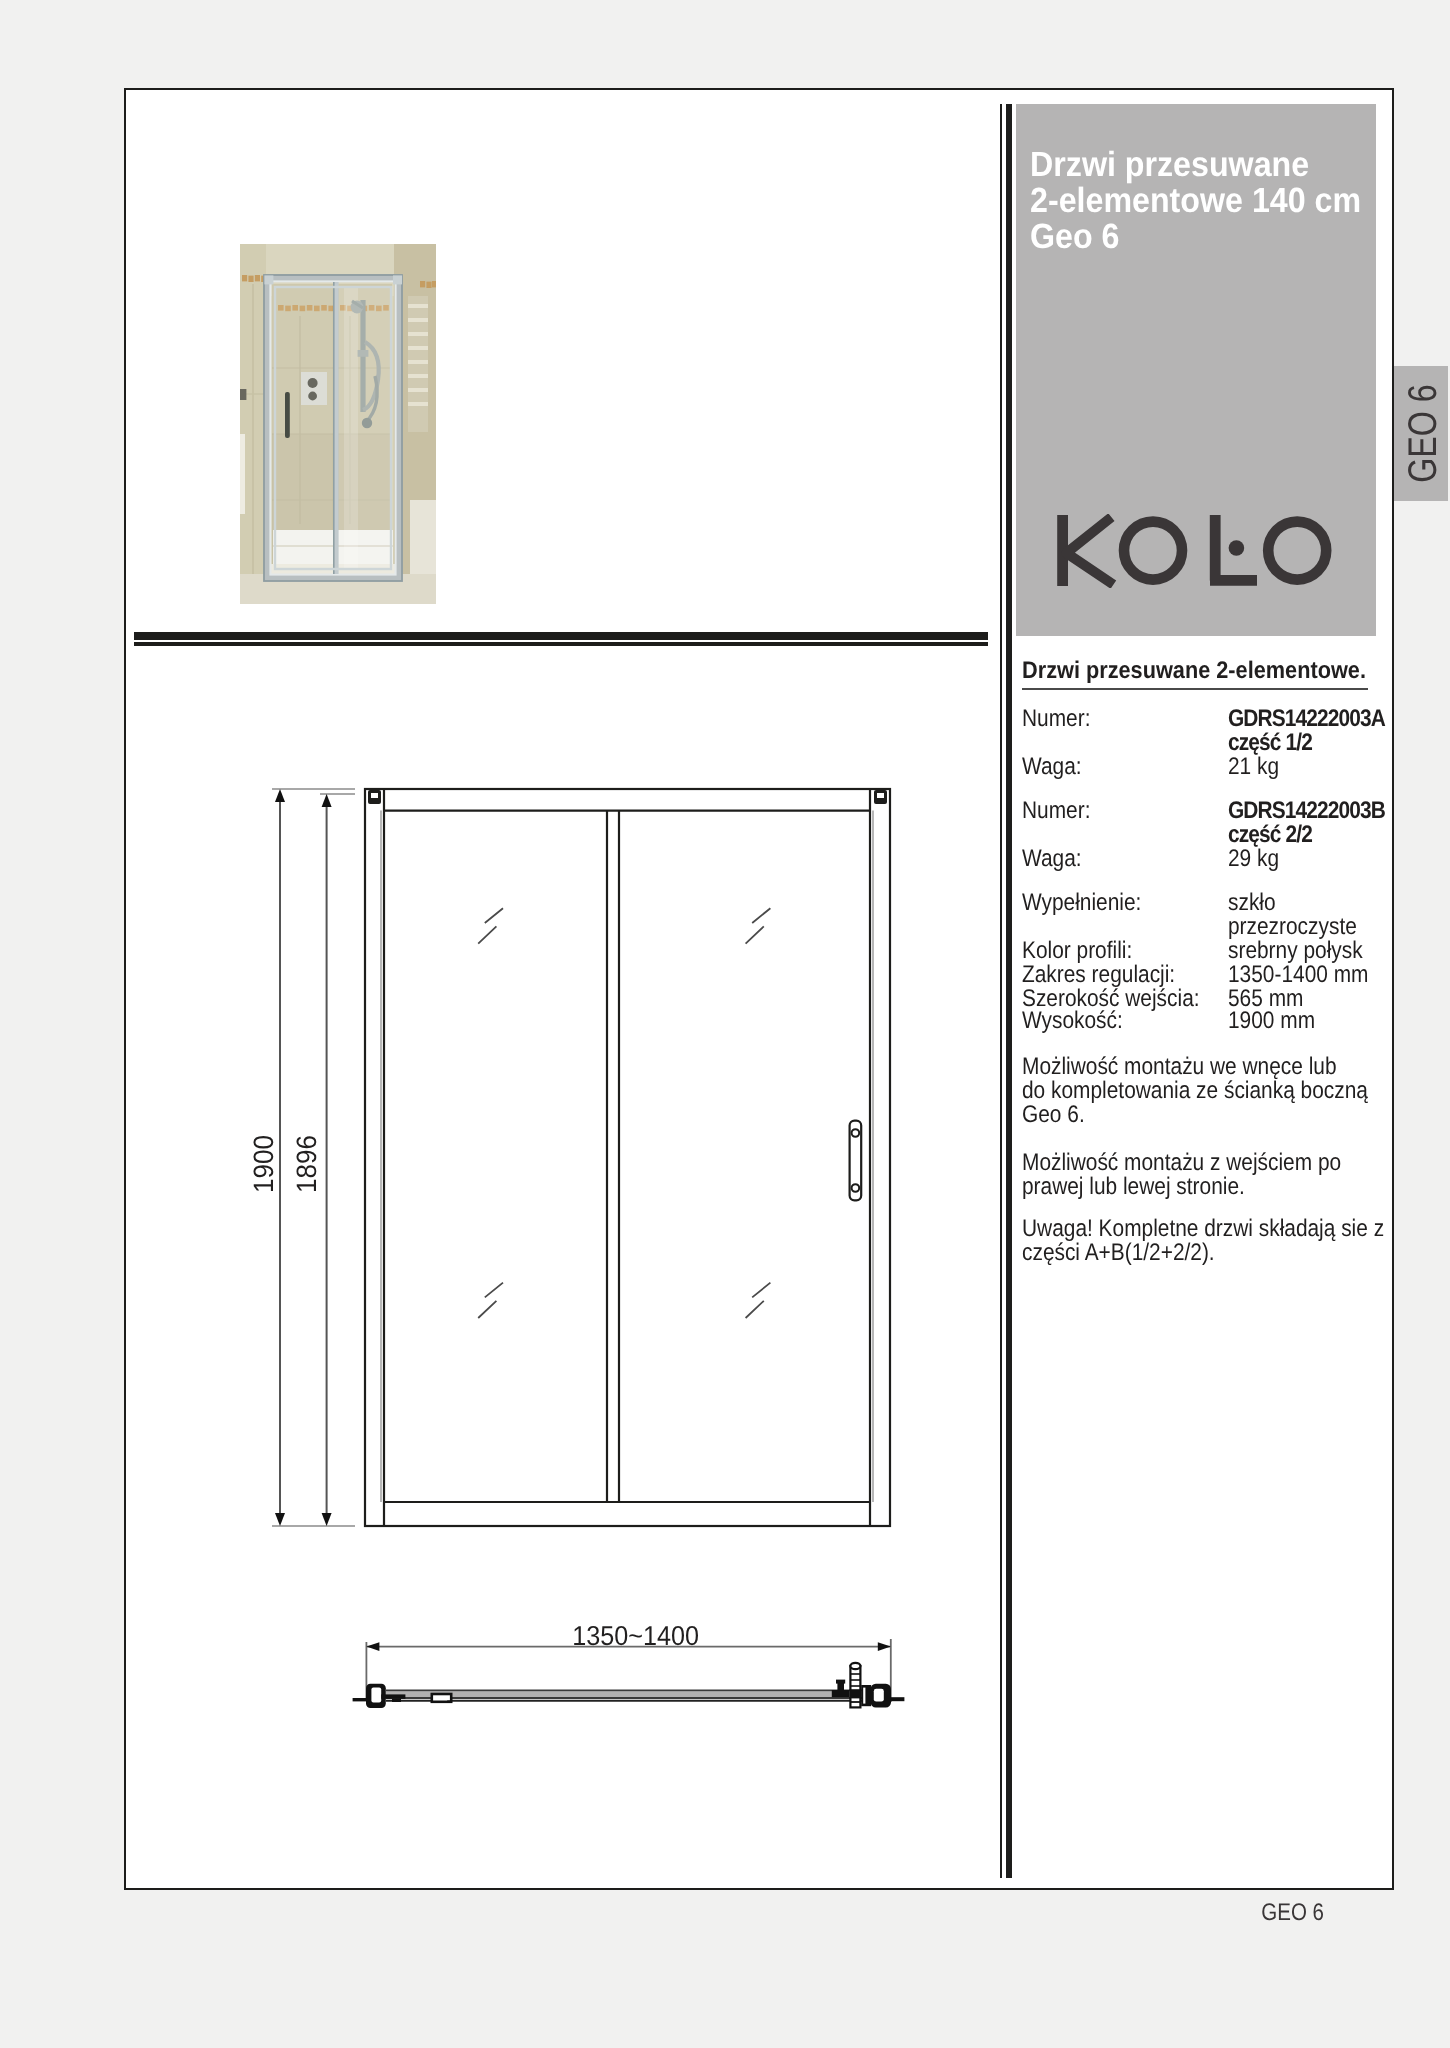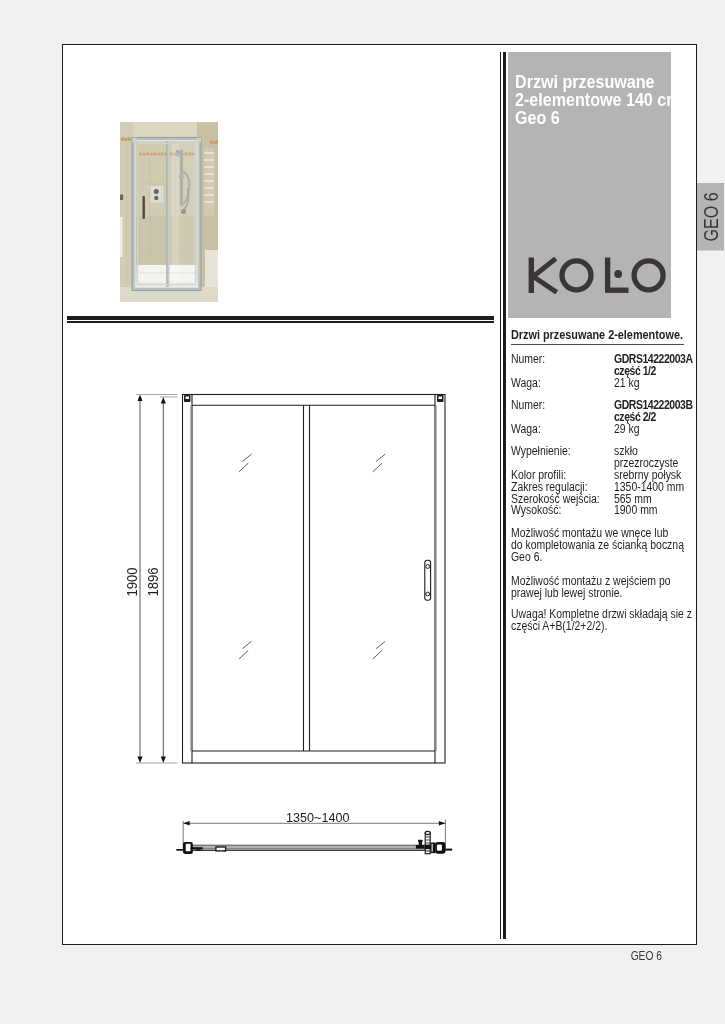--- a/index.html
+++ b/index.html
@@ -5,21 +5,21 @@
 html,body{margin:0;padding:0}
 body{width:725px;height:1024px;background:#f1f1f0;font-family:"Liberation Sans",sans-serif;position:relative;overflow:hidden}
 #box{position:absolute;left:62px;top:44px;width:634.5px;height:900.5px;background:#ffffff;border:1.3px solid #1d1d1b;box-sizing:border-box}
 
 #hl1{position:absolute;left:67px;top:316.3px;width:427px;height:3.3px;background:#1d1d1b}
 #hl2{position:absolute;left:67px;top:321.4px;width:427px;height:1.4px;background:#1d1d1b}
 
 #vl1{position:absolute;left:500.2px;top:51.5px;width:1.2px;height:887.5px;background:#1d1d1b}
 #vl2{position:absolute;left:502.8px;top:51.5px;width:3.3px;height:887.5px;background:#1d1d1b}
 
-#panel{position:absolute;left:507.8px;top:51.5px;width:163px;height:266.5px;background:#b5b4b4}
+#panel{position:absolute;left:507.8px;top:51.5px;width:180px;height:266.5px;background:#b5b4b4}
 #title{position:absolute;left:6.8px;top:21.2px;color:#ffffff;font-size:17.5px;line-height:18.3px;font-weight:bold;transform:scaleX(0.92);transform-origin:0 0;white-space:nowrap}
 
 
 #spec{position:absolute;left:511px;top:329.9px;width:212px;color:#211f1f;font-size:12px;line-height:11.8px;transform:scaleX(0.87);transform-origin:0 0}
 #spec .hdr{font-weight:bold;font-size:12px;transform:scaleX(1.04);transform-origin:0 0;white-space:nowrap}
 #hrule{position:absolute;left:511px;top:343.8px;width:173px;height:1px;background:#4a4a4a}
 #spec table{border-collapse:collapse}
 #spec td{padding:0;vertical-align:top;font-size:12px;line-height:11.8px;color:#211f1f}
 #spec td.l{width:118.4px}
 #spec .b{font-weight:bold;letter-spacing:-0.5px}

